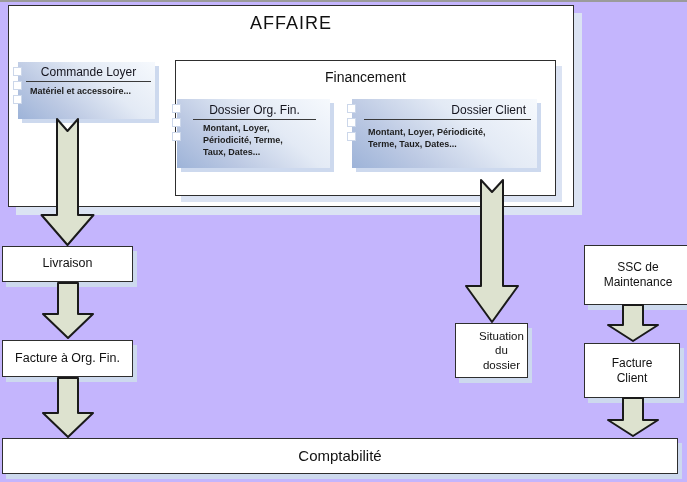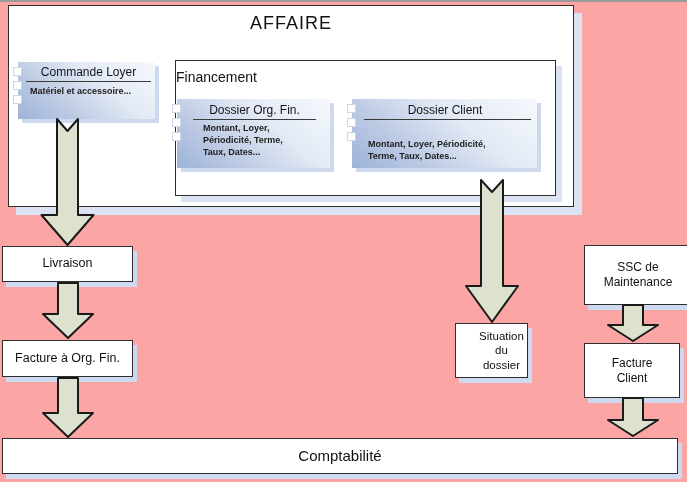--- a/index.html
+++ b/index.html
@@ -3,56 +3,56 @@
 <meta charset="utf-8">
 <style>
   :root{
     --arrow-fill:#dde2cf;
     --shadow-blue:#cdd9ee;
     --grad-dark:#9db3d8;
     --grad-light:#f6f9fd;
   }
   *{box-sizing:border-box;margin:0;padding:0;}
   body{font-family:"Liberation Sans",sans-serif;background:#fff;color:#111;}
-  .canvas{position:relative;width:687px;height:482px;background:#fca5a5;overflow:hidden;}
+  .canvas{position:relative;width:687px;height:482px;background:#c4b5fd;overflow:hidden;}
   .top-rule{position:absolute;left:0;top:0;width:687px;height:2px;background:#9b9b9b;}
 
   .whitebox{position:absolute;background:#fff;border:1.5px solid #2e2e2e;
             box-shadow:4px 5px 0 var(--shadow-blue);
             display:flex;flex-direction:column;align-items:center;justify-content:center;
             text-align:center;line-height:1.25;}
 
   .affaire{position:absolute;left:8px;top:5px;width:566px;height:202px;background:#fff;
            border:1.5px solid #2e2e2e;box-shadow:8px 8px 0 #dbe3f3;}
   .affaire-title{margin-top:7px;text-align:center;font-size:18px;letter-spacing:1px;}
 
   .financement{position:absolute;left:175px;top:60px;width:381px;height:136px;background:#fff;
                border:1.3px solid #2e2e2e;box-shadow:6px 6px 0 #dbe3f3;}
-  .financement-title{margin-top:8px;text-align:left;font-size:14px;}
+  .financement-title{margin-top:8px;text-align:center;font-size:14px;}
 
   .component{position:absolute;z-index:2;
              background:linear-gradient(40deg,var(--grad-dark) 0%,#bcc9e3 28%,#e3eaf5 62%,var(--grad-light) 100%);
              box-shadow:4px 4px 0 var(--shadow-blue);}
   .component .tab{position:absolute;left:-5px;width:9px;height:9px;background:#ffffff;
                   border:1px solid #ccd7ea;}
   .tab.t1{top:5px}.tab.t2{top:19px}.tab.t3{top:33px}
   .comp-title{font-size:12px;text-align:center;border-bottom:1px solid #3a3a3a;
               padding-bottom:2px;margin:4px 8px 0 10px;color:#14141e;}
   .comp-body{font-size:9px;font-weight:bold;line-height:1.35;color:#1c1c1c;}
 
   .commande{left:18px;top:62px;width:137px;height:57px;}
   .commande .comp-title{margin:3px 4px 0 8px;}
   .commande .comp-body{padding:3px 0 0 12px;text-align:left;}
 
   .dorgfin{left:177px;top:99px;width:153px;height:69px;}
   .dorgfin .comp-title{margin:4px 14px 0 16px;}
   .dorgfin .comp-body{padding:2px 0 0 26px;text-align:left;}
 
   .dclient{left:352px;top:99px;width:185px;height:69px;}
-  .dclient .comp-title{text-align:center;padding-right:5px;margin:4px 6px 16px 12px;}
+  .dclient .comp-title{text-align:right;padding-right:5px;margin:4px 6px 4px 12px;}
   .dclient .comp-body{padding:2px 16px 0 16px;text-align:left;}
 
   .livraison{left:2px;top:246px;width:131px;height:36px;font-size:12.5px;}
   .facture-org{left:2px;top:340px;width:131px;height:37px;font-size:12.5px;}
   .situation{left:455px;top:323px;width:73px;height:55px;font-size:11.5px;padding-left:20px;}
   .ssc{left:584px;top:245px;width:108px;height:60px;font-size:12px;}
   .fclient{left:584px;top:343px;width:96px;height:55px;font-size:12px;}
   .compta{left:2px;top:438px;width:676px;height:36px;font-size:15px;}
 
   .arrow{position:absolute;z-index:5;}

